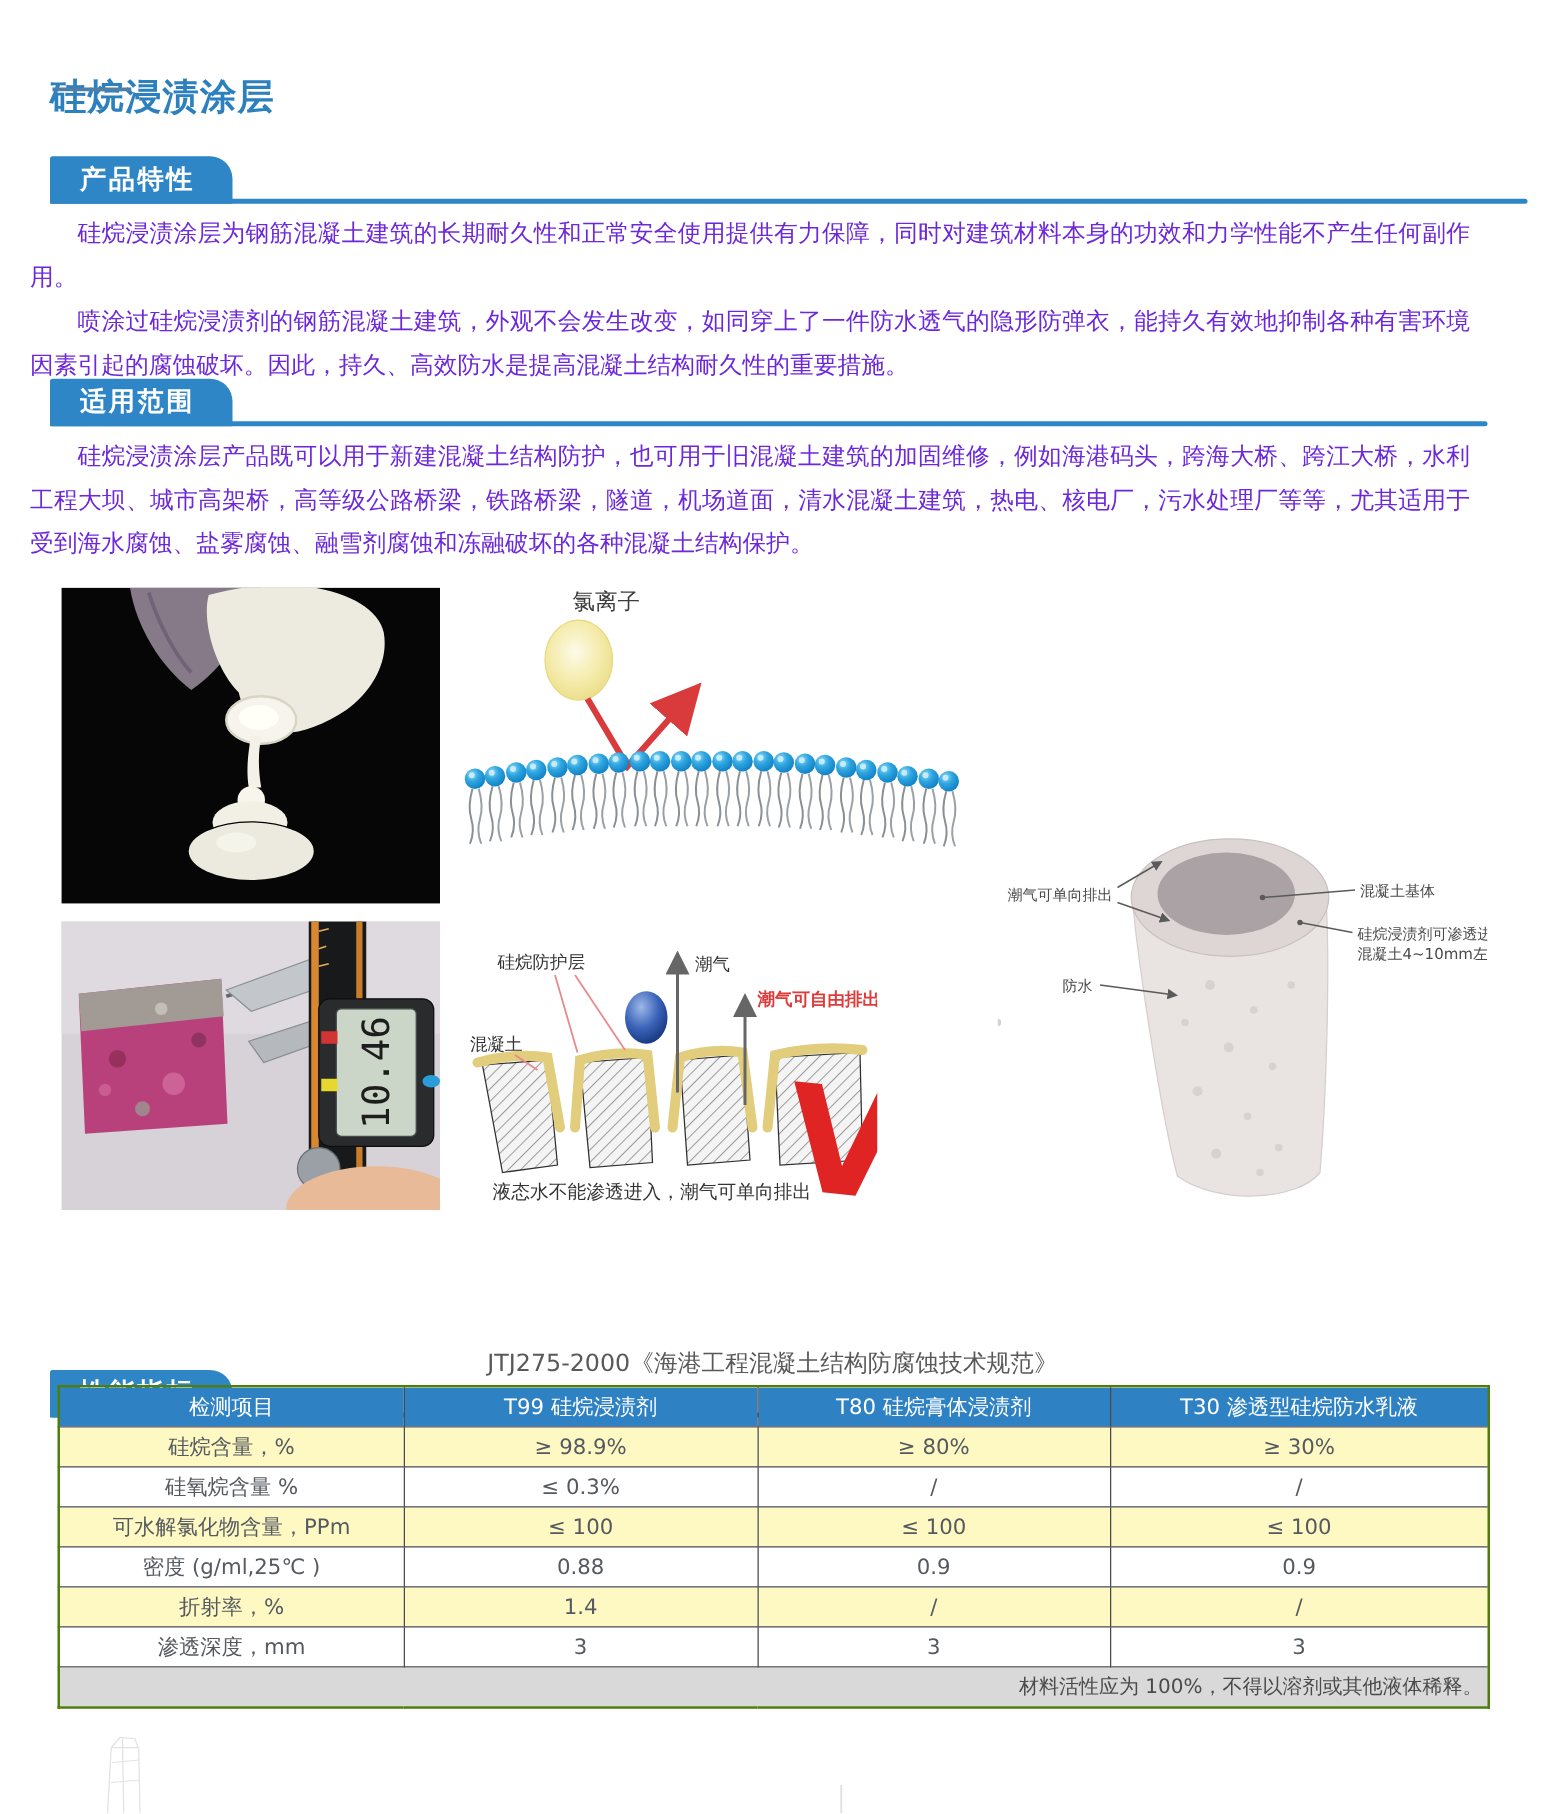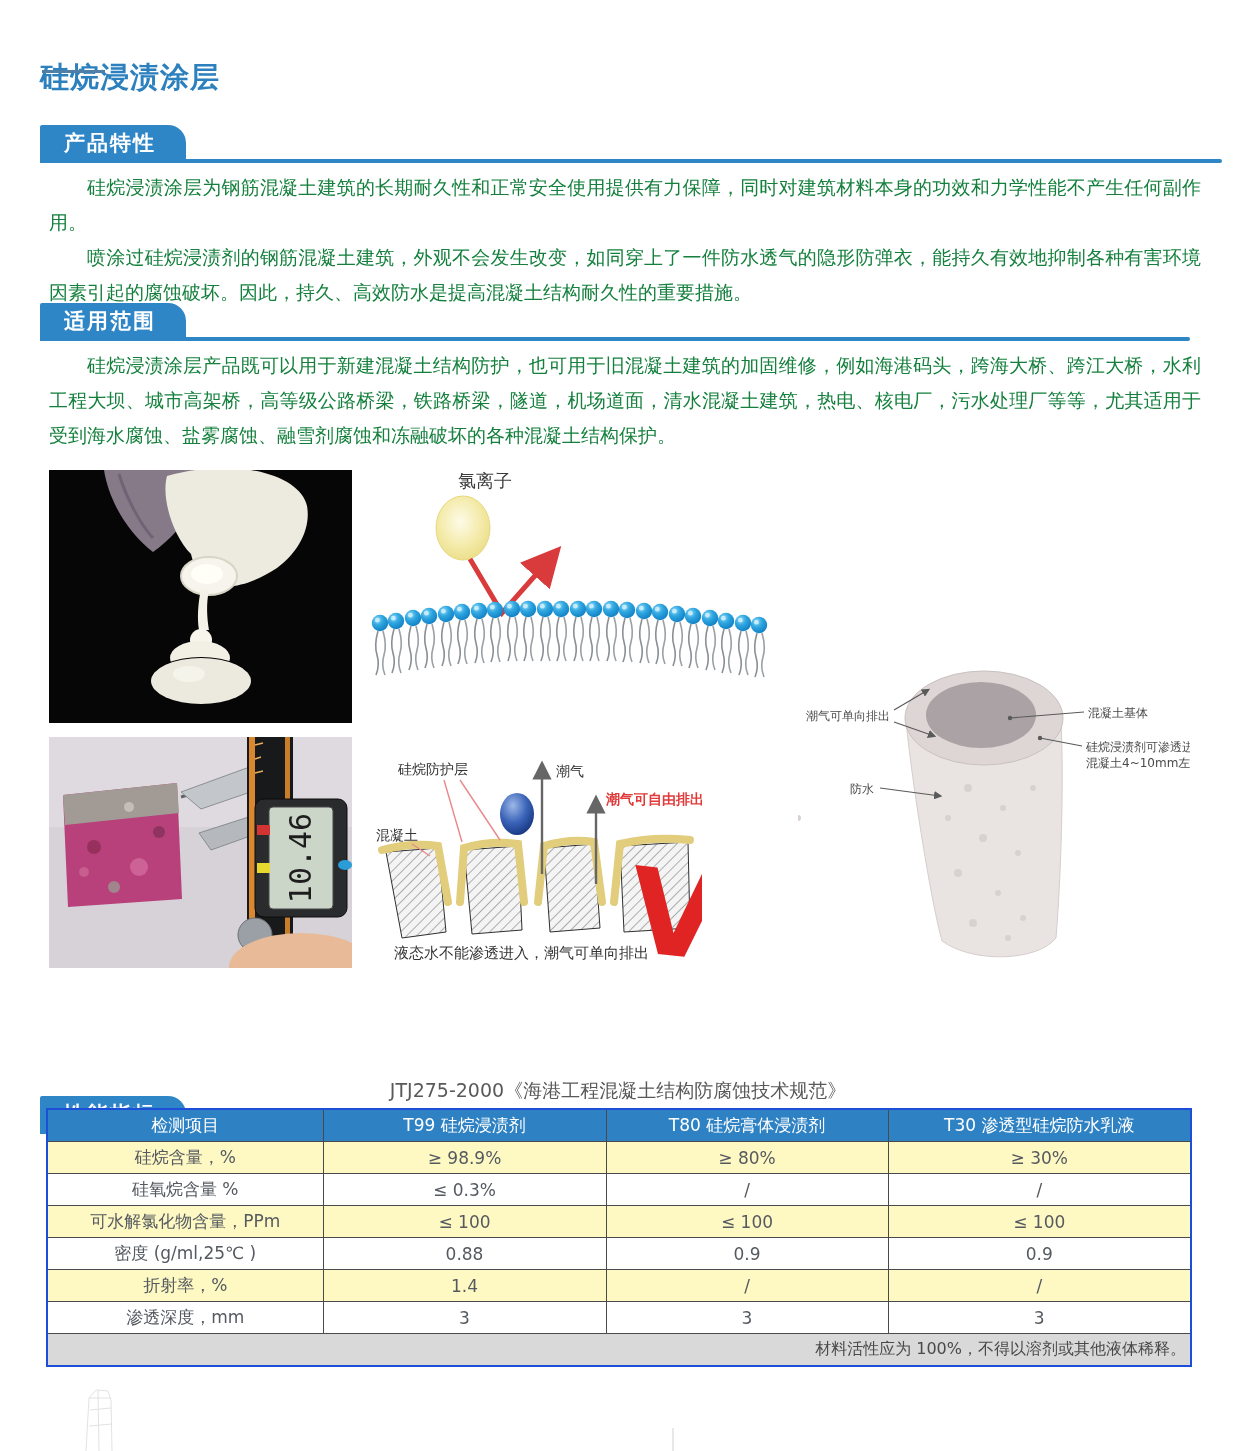--- a/index.html
+++ b/index.html
@@ -9,33 +9,33 @@
 
   .doc-title{left:40px;top:10px;font-size:29px;font-weight:bold;color:#2c80be;letter-spacing:1px;margin-top:48px;}
   .title-dash{left:42px;top:70px;width:63px;height:3px;background:#4f7fa6;}
 
   .sec-head{left:40px;width:1150px;height:38px;}
   .sec-rule{position:absolute;left:0;top:34px;width:100%;height:4px;background:#2f86c7;border-radius:0 2px 2px 0;}
   .sec-badge{position:absolute;left:0;top:0;height:38px;line-height:37px;background:#2f86c7;color:#fff;
              font-size:21px;font-weight:bold;letter-spacing:2px;padding:0 30px 0 24px;
              border-radius:2px 18px 0 2px;}
 
-  .para-block{left:49px;width:1152px;color:#15803d;font-size:19px;line-height:35px;text-align:justify;}
+  .para-block{left:24px;width:1152px;color:#6d28d9;font-size:19px;line-height:35px;text-align:justify;}
   .para-block p{margin:0;text-indent:2em;}
 
   .fig{overflow:hidden;}
   .fig svg{display:block;}
 
   .tbl-caption{left:46px;width:1144px;top:1078px;text-align:center;color:#595959;font-size:19px;}
 
   table.spec{left:46px;top:1108px;border-collapse:collapse;width:1144px;table-layout:fixed;
              font-size:17px;color:#555a60;}
   table.spec th,table.spec td{border:1px solid #4a4a4a;height:31px;text-align:center;padding:0 4px;
              font-weight:normal;overflow:hidden;white-space:nowrap;}
-  table.spec{border:2px solid #1d4ed8;}
+  table.spec{border:2px solid #4d7c0f;}
   table.spec thead th{background:#2e82c4;color:#ffffff;font-size:17px;}
   table.spec tr.gray td{background:#fef9c3;}
   table.spec tr.white td{background:#ffffff;}
   table.spec td.foot{background:#d9d9da;text-align:right;padding-left:8px;font-size:16px;color:#4a4a4a;}
 
   .c1{width:276px;}.c2{width:283px;}.c3{width:282px;}.c4{width:303px;}
 
   .sketch{pointer-events:none;}
 </style>
 </head>

